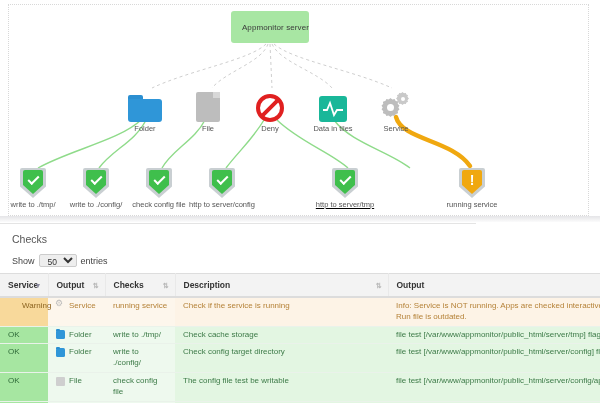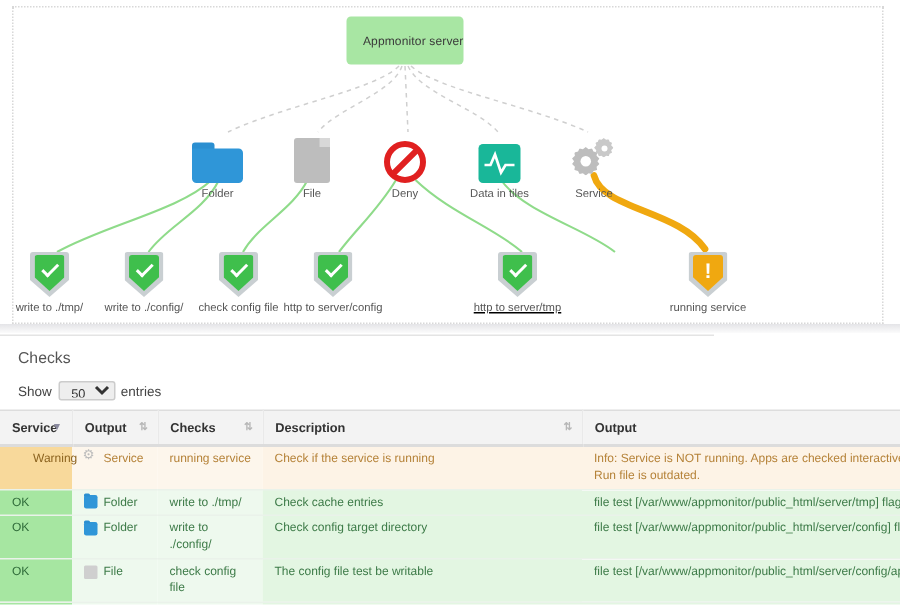--- a/index.html
+++ b/index.html
@@ -376,21 +376,21 @@
           </tr>
           <tr class="r-ok">
             <td class="c-result">OK</td>
             <td class="c-group">
               <span class="grp">
                 <span class="grp-ic folder"></span>
                 <span>Folder</span>
               </span>
             </td>
             <td class="c-check">write to ./tmp/</td>
-            <td>Check cache entries</td>
+            <td>Check cache storage</td>
             <td class="c-output">
               <span class="line">file test [/var/www/appmonitor/public_html/server/tmp] flags OK: dir=ye</span>
             </td>
           </tr>
           <tr class="r-ok">
             <td class="c-result">OK</td>
             <td class="c-group">
               <span class="grp">
                 <span class="grp-ic folder"></span>
                 <span>Folder</span>

